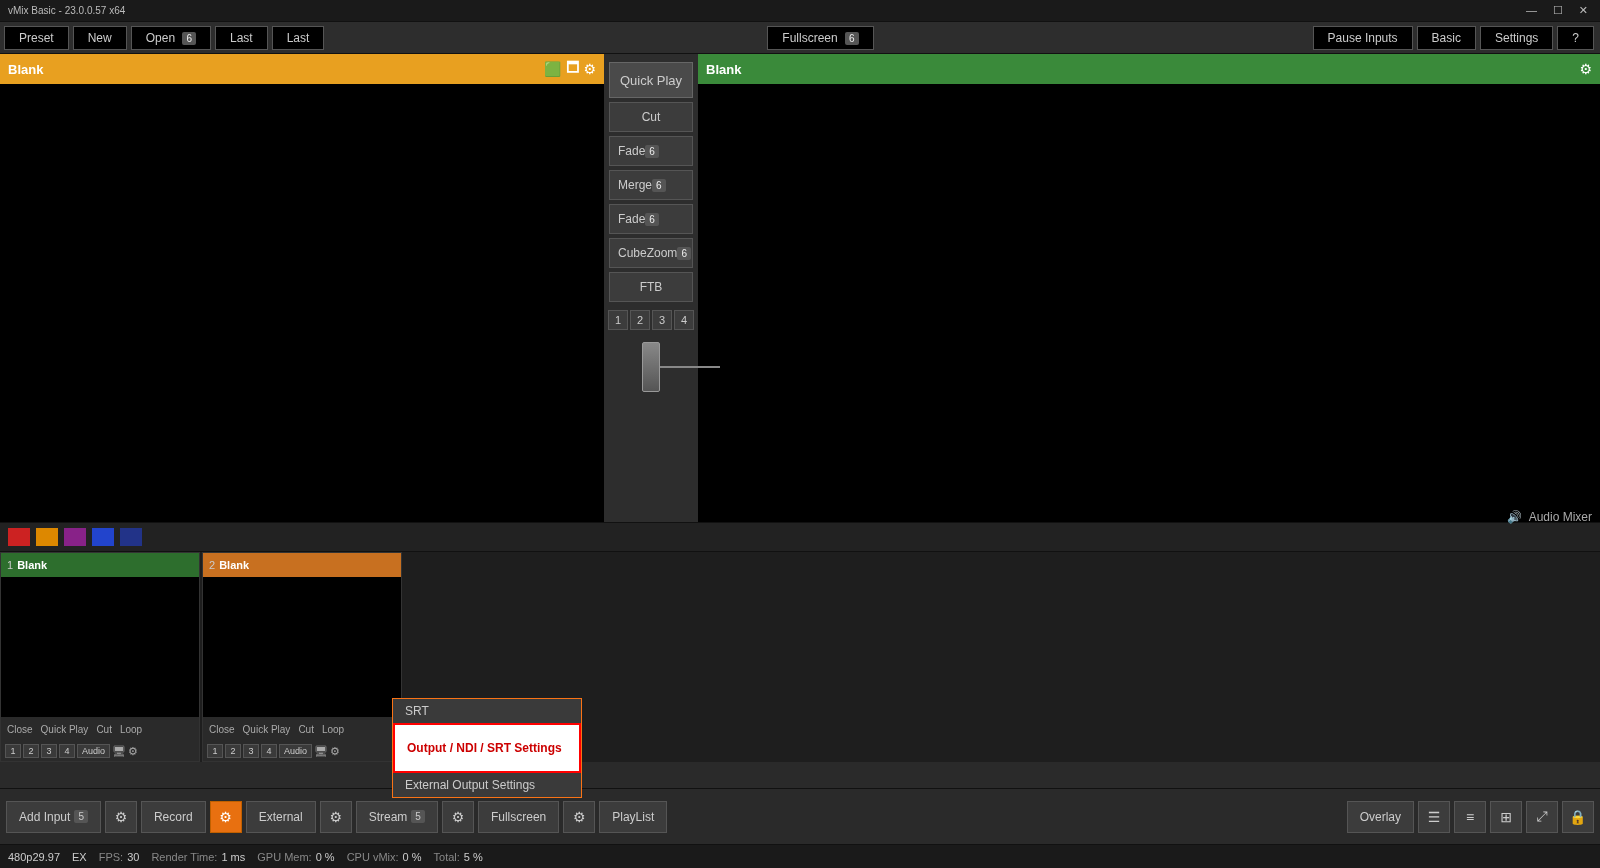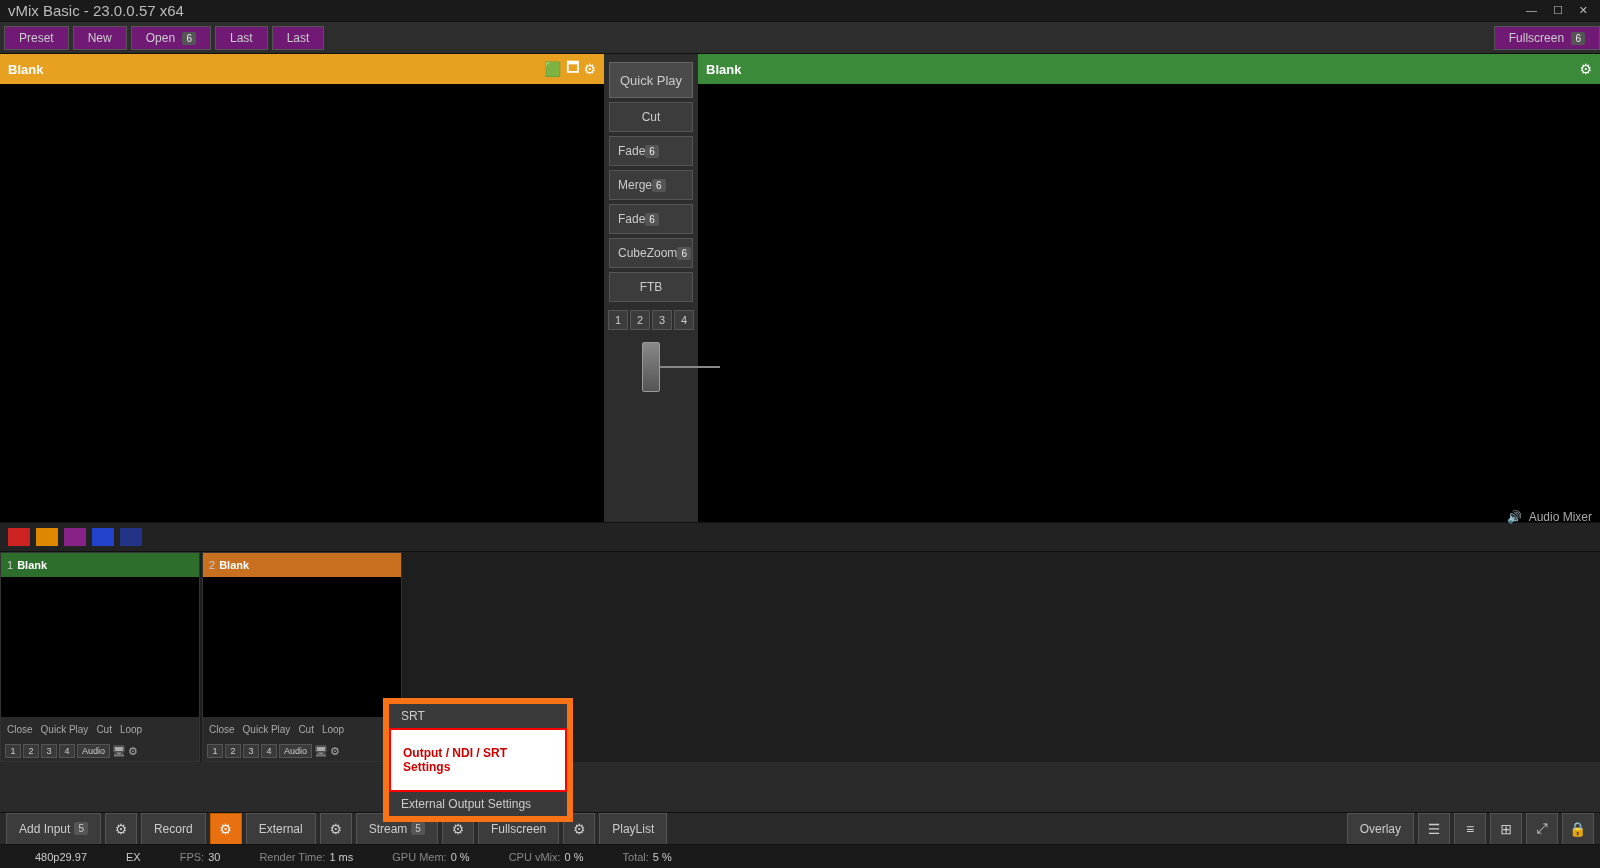--- a/index.html
+++ b/index.html
@@ -17,34 +17,34 @@
     
     .titlebar {
       background: #1a1a1a;
       height: 22px;
       display: flex;
       align-items: center;
       padding: 0 8px;
       justify-content: space-between;
       border-bottom: 1px solid #111;
     }
-    .titlebar-title { font-size: 15px; color: #bbb; }
+    .titlebar-title { font-size: 10px; color: #bbb; }
     .titlebar-controls { display: flex; gap: 8px; }
     .titlebar-btn { font-size: 11px; color: #bbb; cursor: pointer; padding: 0 4px; }
 
     
     .toolbar {
       background: #2d2d2d;
       height: 32px;
       display: flex;
       align-items: center;
       border-bottom: 1px solid #111;
     }
     .toolbar-btn {
-      background: #701a75;
+      background: #000000;
       color: #ccc;
       border: 1px solid #555;
       padding: 3px 14px;
       cursor: pointer;
       height: 24px;
       font-size: 12px;
       margin-left: 4px;
     }
     .toolbar-badge {
       background: #555;
@@ -314,24 +314,24 @@
     }
     .icon-btn {
       color: #aaa;
       font-size: 11px;
       cursor: pointer;
     }
 
     
     .context-menu {
       position: absolute;
-      left: 383px;
+      left: 392px;
       top: 698px;
       background: #3a3a3a;
-      border: 6px solid #f97316;
+      border: 1px solid #f97316;
       z-index: 100;
       width: 190px;
     }
     .menu-item {
       padding: 5px 12px;
       color: #ccc;
       cursor: pointer;
       font-size: 12px;
     }
     .menu-item-highlighted {
@@ -343,21 +343,21 @@
       font-size: 12px;
       border: 2px solid #f00;
     }
 
     
     .bottom-bar {
       position: absolute;
       bottom: 24px;
       left: 0;
       right: 0;
-      height: 32px;
+      height: 56px;
       background: #2a2a2a;
       border-top: 1px solid #111;
       display: flex;
       align-items: center;
       padding: 0 6px;
       gap: 4px;
     }
     .bottom-btn {
       background: #3c3c3c;
       border: 1px solid #555;
@@ -417,21 +417,21 @@
       height: 24px;
       background: #1a1a1a;
       display: flex;
       align-items: center;
       padding: 0 8px;
       gap: 12px;
       font-size: 11px;
       color: #aaa;
       border-top: 1px solid #111;
     }
-    .status-item { display: flex; gap: 4px; align-items: center; margin-left: 27px; }
+    .status-item { display: flex; gap: 4px; align-items: center; }
     .status-label { color: #888; }
     .status-value { color: #ccc; }
 
     .audio-mixer-area {
       position: absolute;
       right: 8px;
       top: 510px;
       display: flex;
       align-items: center;
       gap: 6px;
@@ -461,20 +461,26 @@
   <button class="toolbar-btn">Last</button>
   <button class="toolbar-btn">Last</button>
 
   <div class="fullscreen-section">
     <button class="toolbar-btn">
       <span>Fullscreen</span>
       <span class="toolbar-badge">6</span>
     </button>
   </div>
 
+  <div class="toolbar-right">
+    <button class="toolbar-btn">Pause Inputs</button>
+    <button class="toolbar-btn">Basic</button>
+    <button class="toolbar-btn">Settings</button>
+    <button class="toolbar-btn">?</button>
+  </div>
 </div>
 
 <div class="main-area">
 
   <div class="preview-panel">
     <div class="panel-header-orange">
       <span class="panel-title">Blank</span>
       <div class="panel-icons">
         <span class="panel-icon">🟩</span>
         <span class="panel-icon">🗖</span>

